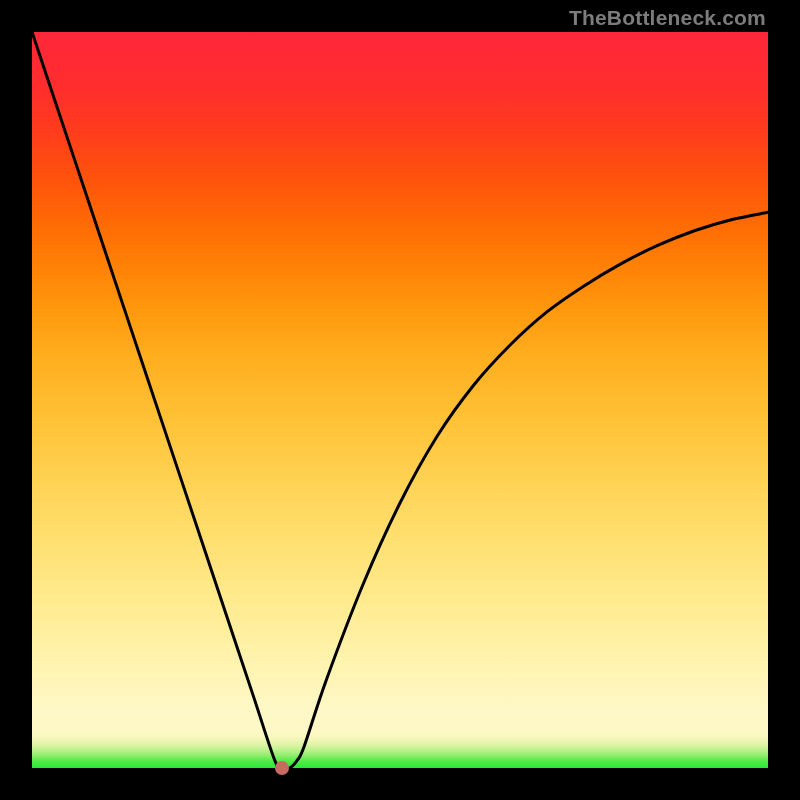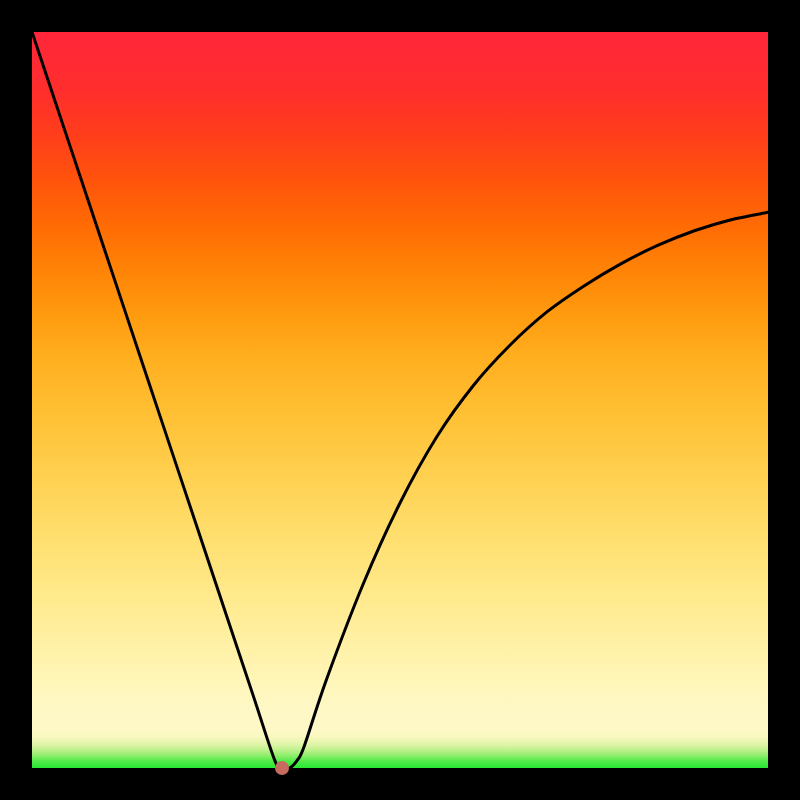--- a/index.html
+++ b/index.html
@@ -73,19 +73,20 @@
     height: 14px;
     border-radius: 50%;
     background: #c76a60;
     transform: translate(-50%, -50%);
   }
 </style>
 </head>
 <body>
 
 <div class="outer">
+  <div class="watermark">TheBottleneck.com</div>
   <div class="plot">
     <svg class="curve" viewBox="0 0 736 736" preserveAspectRatio="none">
       <path id="curve-path" fill="none" stroke="#000000" stroke-width="3" stroke-linejoin="round" stroke-linecap="round" d="M 0.00 0.00 C 6.13 18.40, 24.53 73.60, 36.80 110.40 C 49.07 147.20, 61.33 184.00, 73.60 220.80 C 85.87 257.60, 98.13 294.40, 110.40 331.20 C 122.67 368.00, 134.93 404.80, 147.20 441.60 C 159.47 478.40, 171.73 515.20, 184.00 552.00 C 196.27 588.80, 210.99 632.96, 220.80 662.40 C 230.61 691.84, 237.97 716.37, 242.88 728.64 C 247.79 740.91, 247.79 734.77, 250.24 736.00 C 252.69 737.23, 255.15 737.23, 257.60 736.00 C 260.05 734.77, 262.51 732.32, 264.96 728.64 C 267.41 724.96, 267.41 727.41, 272.32 713.92 C 277.23 700.43, 284.59 674.67, 294.40 647.68 C 304.21 620.69, 318.93 581.44, 331.20 552.00 C 343.47 522.56, 355.73 495.57, 368.00 471.04 C 380.27 446.51, 392.53 424.43, 404.80 404.80 C 417.07 385.17, 429.33 368.61, 441.60 353.28 C 453.87 337.95, 466.13 325.07, 478.40 312.80 C 490.67 300.53, 502.93 289.49, 515.20 279.68 C 527.47 269.87, 539.73 261.89, 552.00 253.92 C 564.27 245.95, 576.53 238.59, 588.80 231.84 C 601.07 225.09, 613.33 218.96, 625.60 213.44 C 637.87 207.92, 650.13 203.01, 662.40 198.72 C 674.67 194.43, 686.93 190.75, 699.20 187.68 C 711.47 184.61, 729.87 181.55, 736.00 180.32"></path>
     </svg>
     <div id="marker-dot" class="dot" style="left: 250.24px; top: 736px; background: rgb(199, 106, 96);"></div>
   </div>
 </div>
 
 </body></html>

